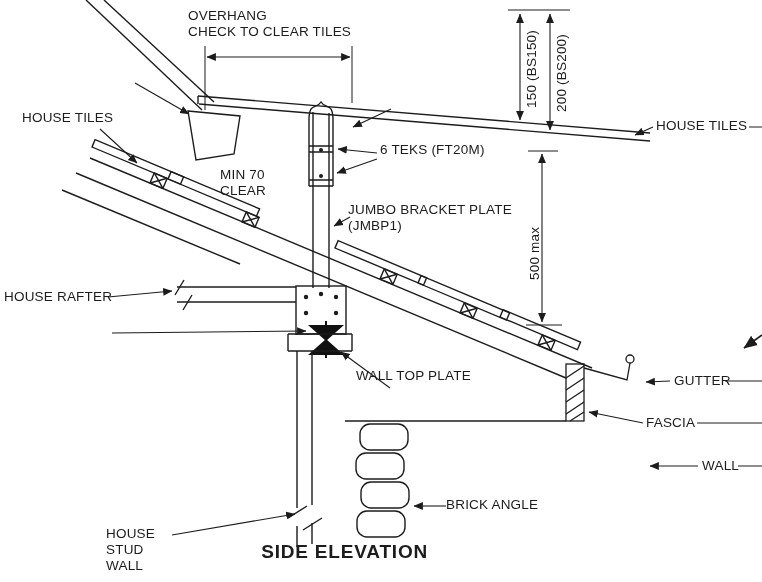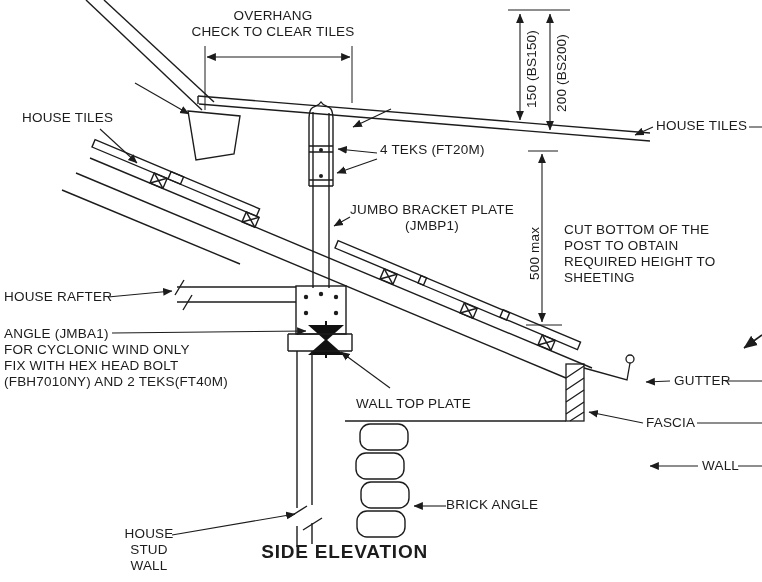--- a/index.html
+++ b/index.html
@@ -1,20 +1,20 @@
 <!DOCTYPE html>
 <html><head>
 <meta charset="utf-8">
 <style>
   html,body{margin:0;padding:0;background:#fff}
   #canvas{position:relative;width:762px;height:582px;background:#ffffff;
           font-family:"Liberation Sans",sans-serif;color:#1c1c1c;overflow:hidden}
   #art{position:absolute;left:0;top:0}
   .lbl{position:absolute;font-size:13.5px;line-height:16px;white-space:pre-line;letter-spacing:.2px}
-  .ctr{text-align:center}
+  .ctr{text-align:left}
   .rot{transform:rotate(-90deg);transform-origin:0 0;white-space:nowrap}
   .title{font-size:19px;font-weight:bold;letter-spacing:.8px;text-align:right}
 </style>
 </head>
 <body>
 
 <div id="canvas">
 
   <svg id="art" width="762" height="582" viewBox="0 0 762 582">
     <defs>
@@ -179,36 +179,30 @@
       <path d="M172,535 L295,514" marker-end="url(#arr)"></path>
       <path d="M653,127 L635,135" marker-end="url(#arr)"></path>
       <path d="M762,335 L744,348" stroke-width="1.6" marker-end="url(#arr)"></path>
     </g>
   </svg>
 
   <div class="lbl ctr" style="left:188px;top:8px;width:170px">OVERHANG
 CHECK TO CLEAR TILES</div>
   <div class="lbl" style="left:22px;top:110px">HOUSE TILES</div>
   <div class="lbl" style="left:656px;top:118px">HOUSE TILES</div>
-  <div class="lbl" style="left:380px;top:142px">4 TEKS (FT20M)</div>
+  <div class="lbl" style="left:380px;top:142px">6 TEKS (FT20M)</div>
+  <div class="lbl ctr" style="left:220px;top:167px;width:64px">MIN 70
+CLEAR</div>
   <div class="lbl ctr" style="left:348px;top:202px;width:168px">JUMBO BRACKET PLATE
 (JMBP1)</div>
   <div class="lbl rot" style="left:524px;top:108px">150 (BS150)</div>
   <div class="lbl rot" style="left:554px;top:112px">200 (BS200)</div>
   <div class="lbl rot" style="left:527px;top:280px">500 max</div>
-  <div class="lbl" style="left:564px;top:222px">CUT BOTTOM OF THE
-POST TO OBTAIN
-REQUIRED HEIGHT TO
-SHEETING</div>
   <div class="lbl" style="left:4px;top:289px">HOUSE RAFTER</div>
-  <div class="lbl" style="left:4px;top:326px">ANGLE (JMBA1)
-FOR CYCLONIC WIND ONLY
-FIX WITH HEX HEAD BOLT
-(FBH7010NY) AND 2 TEKS(FT40M)</div>
-  <div class="lbl" style="left:356px;top:396px">WALL TOP PLATE</div>
+  <div class="lbl" style="left:356px;top:368px">WALL TOP PLATE</div>
   <div class="lbl" style="left:674px;top:373px">GUTTER</div>
   <div class="lbl" style="left:646px;top:415px">FASCIA</div>
   <div class="lbl" style="left:702px;top:458px">WALL</div>
   <div class="lbl" style="left:446px;top:497px">BRICK ANGLE</div>
   <div class="lbl ctr" style="left:106px;top:526px;width:86px">HOUSE STUD
 WALL</div>
   <div class="lbl title" style="left:238px;top:544px;width:190px">SIDE ELEVATION</div>
 
 </div>
 

